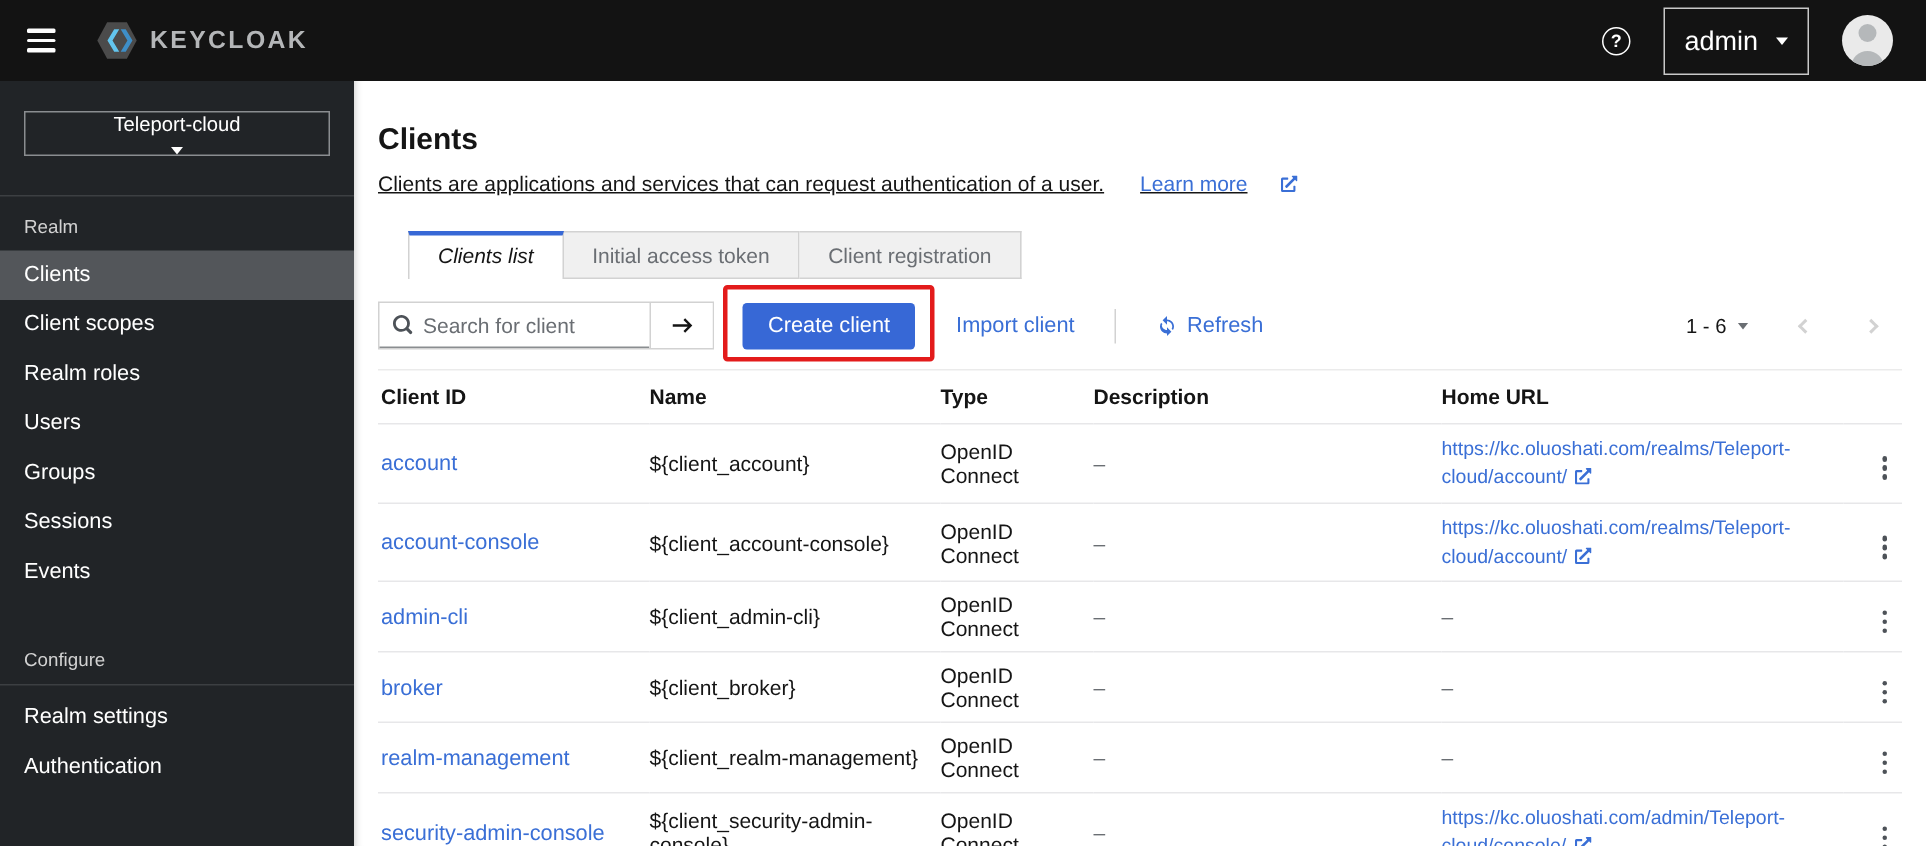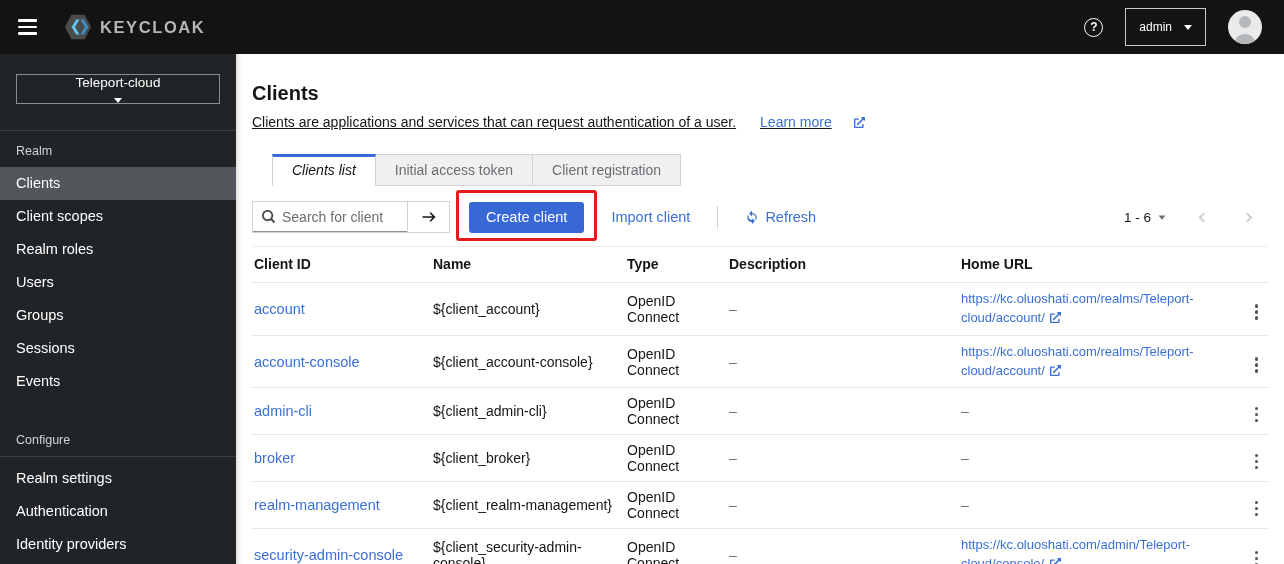--- a/index.html
+++ b/index.html
@@ -10,21 +10,21 @@
   .topbar { position:absolute; top:0; left:0; right:0; height:54px;
             background:var(--topbar-bg,#131313); display:flex; align-items:center; padding:0 22px 0 18px; }
   .hamburger { display:flex; flex-direction:column; gap:4px; margin-right:26px; cursor:pointer; }
   .hamburger i { width:19px; height:2.5px; background:#fff; border-radius:1px; }
   .brand { display:flex; align-items:center; gap:7px; }
   .brand-text { color:#b4b6b8; font-weight:700; font-size:16.5px; letter-spacing:1.6px; }
   .topbar-right { margin-left:auto; display:flex; align-items:center; gap:22px; }
   .help-icon { width:19px; height:19px; border:1.5px solid #fff; border-radius:50%; color:#fff;
                font-size:12px; font-weight:bold; display:flex; align-items:center; justify-content:center; cursor:pointer; }
   .user-menu { display:flex; align-items:center; gap:12px; border:1px solid #c9c9c9; padding:11px 13px;
-               color:#fff; font-size:12px; cursor:pointer; }
+               color:#fff; font-size:18px; cursor:pointer; }
   .caret-down { width:0; height:0; border-left:4px solid transparent; border-right:4px solid transparent;
                 border-top:5px solid currentColor; display:inline-block; }
   .user-menu .caret-down, .realm-selector .caret-down { color:#fff; }
   .avatar { width:34px; height:34px; border-radius:50%; background:#eaeaea; position:relative; overflow:hidden; cursor:pointer; }
   .av-head { position:absolute; top:6px; left:50%; transform:translateX(-50%); width:12px; height:12px; border-radius:50%; background:#b5b8ba; }
   .av-body { position:absolute; bottom:-4px; left:50%; transform:translateX(-50%); width:22px; height:14px; border-radius:11px 11px 0 0; background:#b5b8ba; }
 
   
   .sidebar { position:absolute; top:54px; left:0; bottom:0; width:236px; background:var(--sidebar-bg,#212427); color:#fff; }
   .realm-selector { margin:20px 16px 0; height:30px; border:1px solid #8a8d90; display:flex; align-items:center;
@@ -49,21 +49,21 @@
   
   .tab-bar { margin:24px 0 0 20px; display:flex; width:max-content; }
   .tab { background:#f0f0f0; border:1px solid #d2d2d2; border-left:none; color:#6a6e73;
          height:32px; line-height:30px; padding:0 19px; font-size:14px; cursor:pointer; }
   .tab:first-child { border-left:1px solid #d2d2d2;font-style:italic; }
   .tab.active { background:#fff; border-top:3px solid var(--accent,#3768d6); border-bottom:none;
                 color:#151515; line-height:27px; }
 
   
   .toolbar { display:flex; align-items:center; padding:15px 0 13px; border-bottom:1px solid #ebebeb; }
-  .search-group { width:198px; height:32px; border:1px solid #d2d2d2; display:flex; align-items:stretch; }
+  .search-group { width:224px; height:32px; border:1px solid #d2d2d2; display:flex; align-items:stretch; }
   .search-field { flex:1; display:flex; align-items:center; gap:7px; padding:0 9px; border-bottom:1px solid #8a8d90; }
   .search-field svg { width:13px; height:13px; color:#4d5258; flex:none; }
   .search-field input { border:none; outline:none; width:100%; font-size:14px; font-family:inherit; color:#151515; background:transparent; }
   .search-field input::placeholder { color:#6a6e73; }
   .search-go { width:42px; border:none; border-left:1px solid #d2d2d2; background:#fff; display:flex;
                align-items:center; justify-content:center; cursor:pointer; color:#151515; }
   .search-go svg { width:16px; height:16px; }
   .annotated { position:relative; margin-left:19px; }
   .btn-primary { height:31px; padding:0 17px; background:var(--accent,#3768d6); color:#fff; border:none;
                  border-radius:3px; font-size:14.5px; font-family:inherit; cursor:pointer; }
@@ -143,21 +143,20 @@
           <div class="nav-item">Realm roles</div>
           <div class="nav-item">Users</div>
           <div class="nav-item">Groups</div>
           <div class="nav-item">Sessions</div>
           <div class="nav-item">Events</div>
         </div>
         <div class="nav-section second">
           <div class="section-label">Configure</div>
           <div class="nav-item">Realm settings</div>
           <div class="nav-item">Authentication</div>
-          <div class="nav-item">Identity providers</div>
         </div>
       </nav>
   </aside>
 
   <main class="main">
     <h1>Clients</h1>
     <div class="subtitle-row">
       <span>Clients are applications and services that can request authentication of a user.</span>
       <a class="learn-more">
         <span>Learn more</span>

